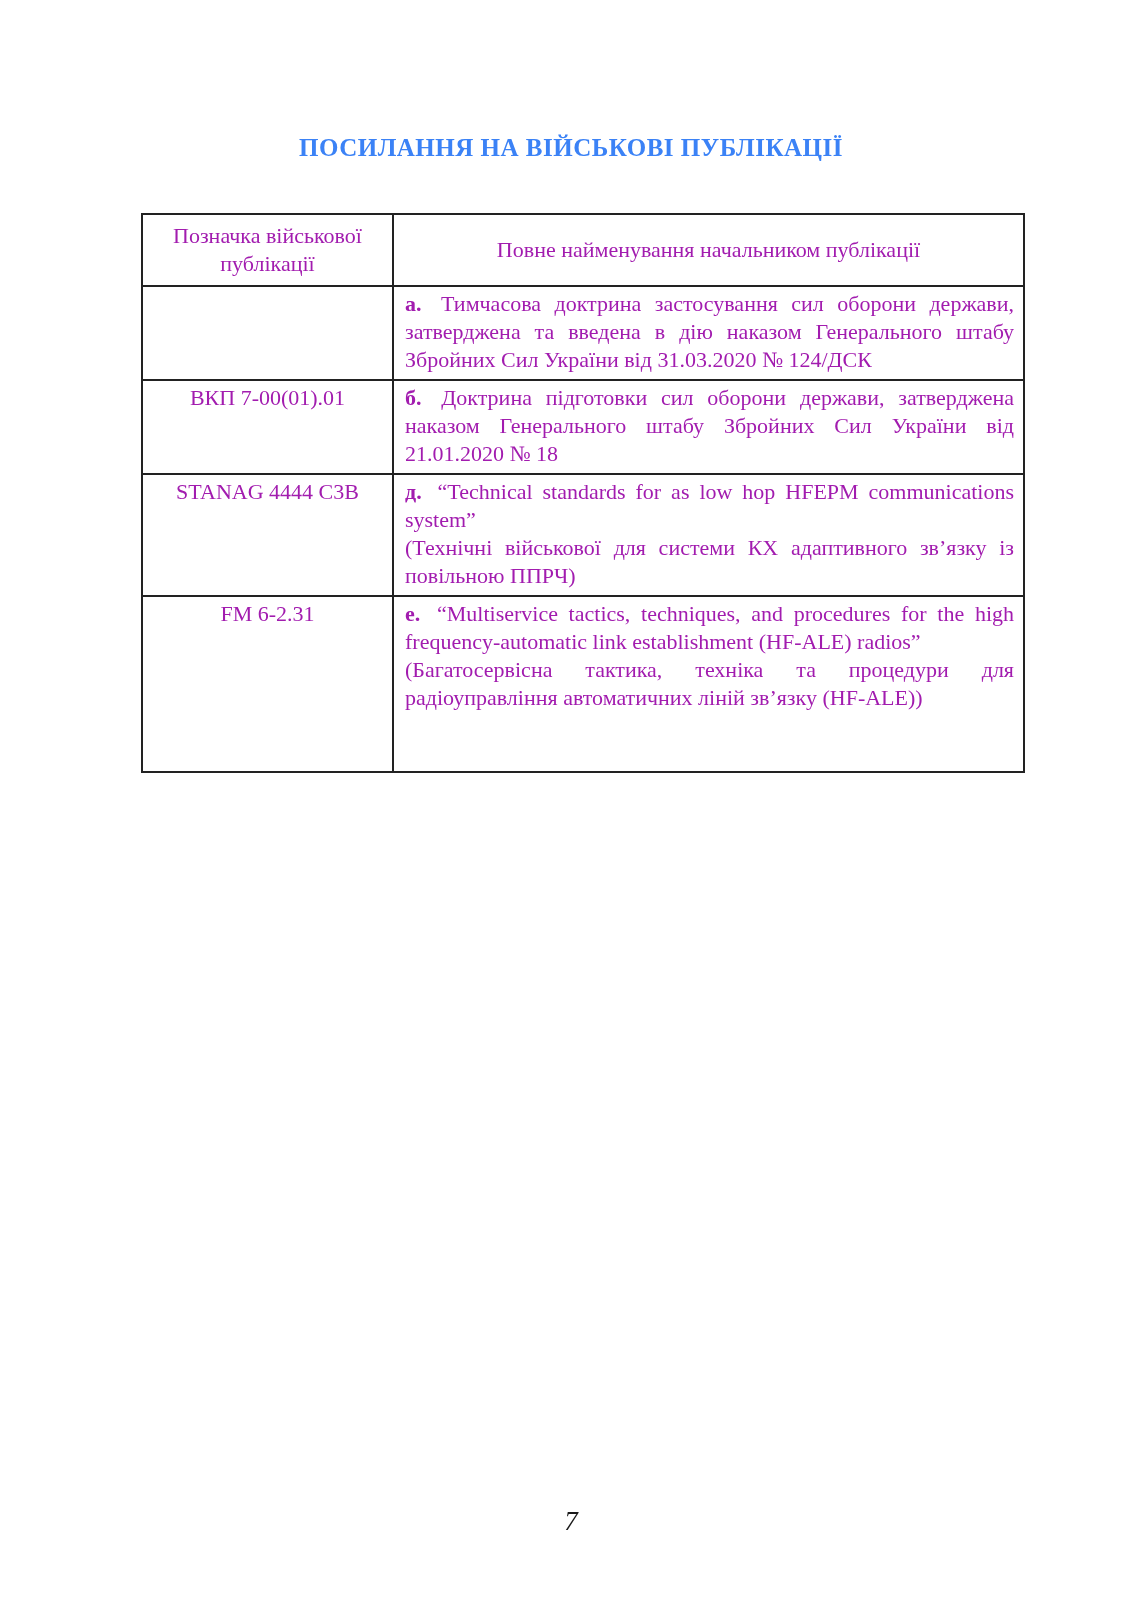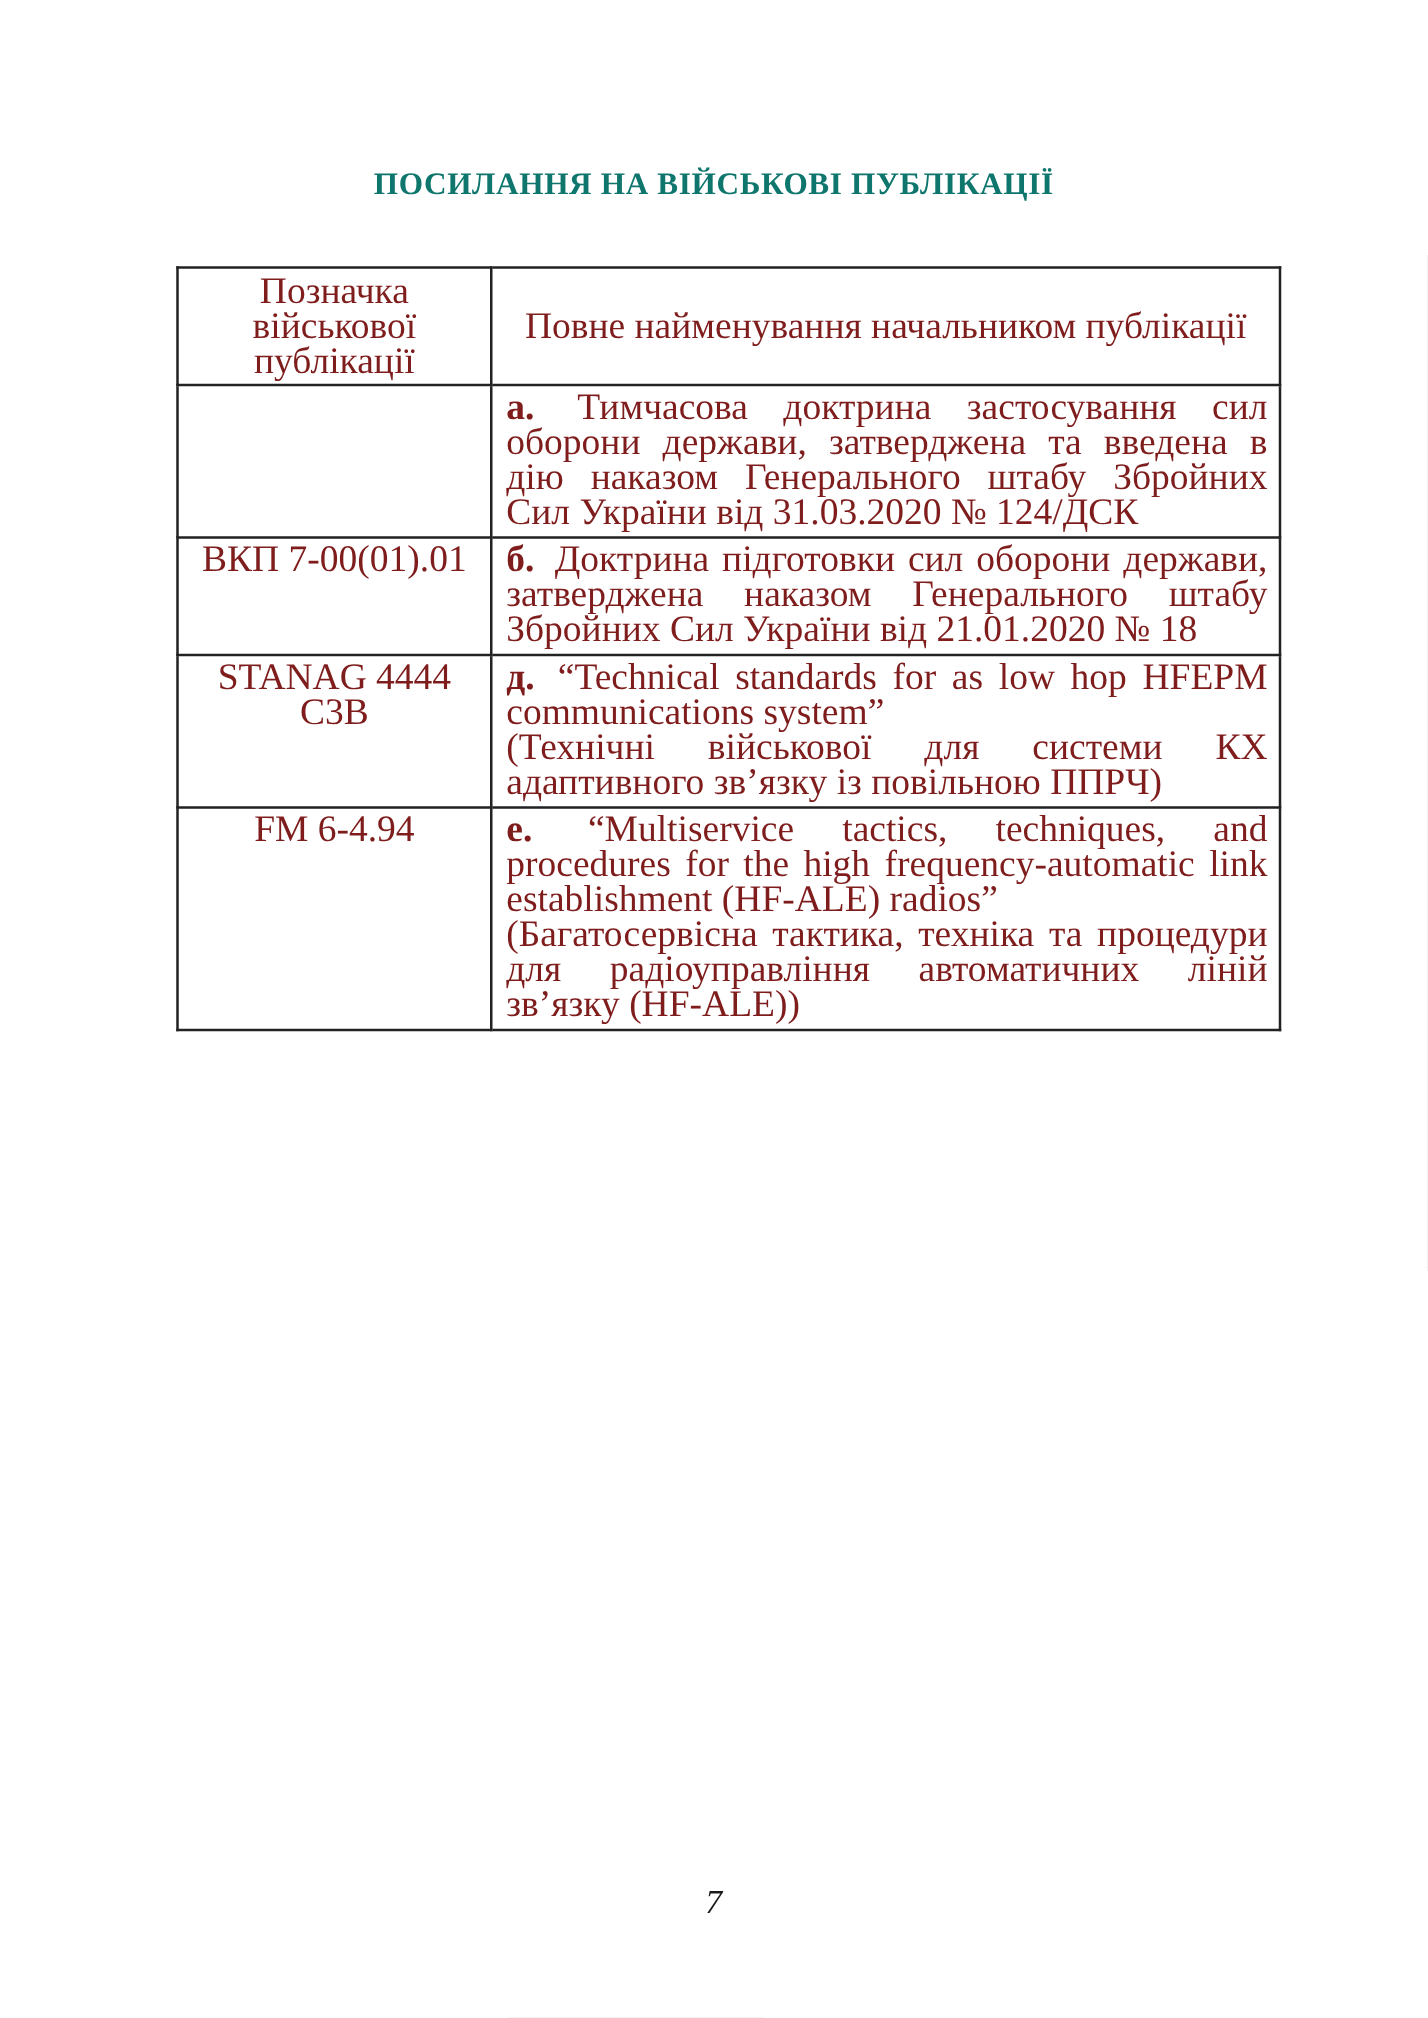--- a/index.html
+++ b/index.html
@@ -16,32 +16,32 @@
   }
   .doc-title {
     position: absolute;
     top: 134px;
     left: 0;
     width: 100%;
     text-align: center;
     font-size: 25px;
     font-weight: bold;
     letter-spacing: 0.5px;
-    color: #0f766e;
+    color: #3b82f6;
   }
   table.pub-table {
     position: absolute;
     top: 213px;
     left: 141px;
     width: 882px;
     border-collapse: collapse;
     table-layout: fixed;
-    font-size: 30px;
+    font-size: 22px;
     line-height: 28px;
-    color: #7f1d1d;
+    color: #a21caf;
     border-radius: 17px;
   }
   .pub-table col.c-designation { width: 251px; }
   .pub-table col.c-fullname    { width: 631px; }
   .pub-table th, .pub-table td {
     border: 2px solid #222222;
     vertical-align: top;
     background: #ffffff;
   }
   .pub-table th {
@@ -121,21 +121,21 @@
 
       <tr class="row-e">
         <td class="cell-designation">STANAG 4444 C3B</td>
         <td class="cell-description">
           <p class="para"><b class="marker">д.</b> <span>“Technical standards for as low hop HFEPM communications system”</span></p>
           <p class="para">(Технічні військової для системи КХ адаптивного зв’язку із повільною ППРЧ)</p>
         </td>
       </tr>
 
       <tr class="row-f">
-        <td class="cell-designation">FM 6-4.94</td>
+        <td class="cell-designation">FM 6-2.31</td>
         <td class="cell-description">
           <p class="para"><b class="marker">е.</b> <span>“Multiservice tactics, techniques, and procedures for the high frequency-automatic link establishment (HF-ALE) radios”</span></p>
           <p class="para">(Багатосервісна тактика, техніка та процедури для радіоуправління автоматичних ліній зв’язку (HF-ALE))</p>
         </td>
       </tr>
 
     </tbody>
   </table>
 
   <div class="page-number">7</div>

